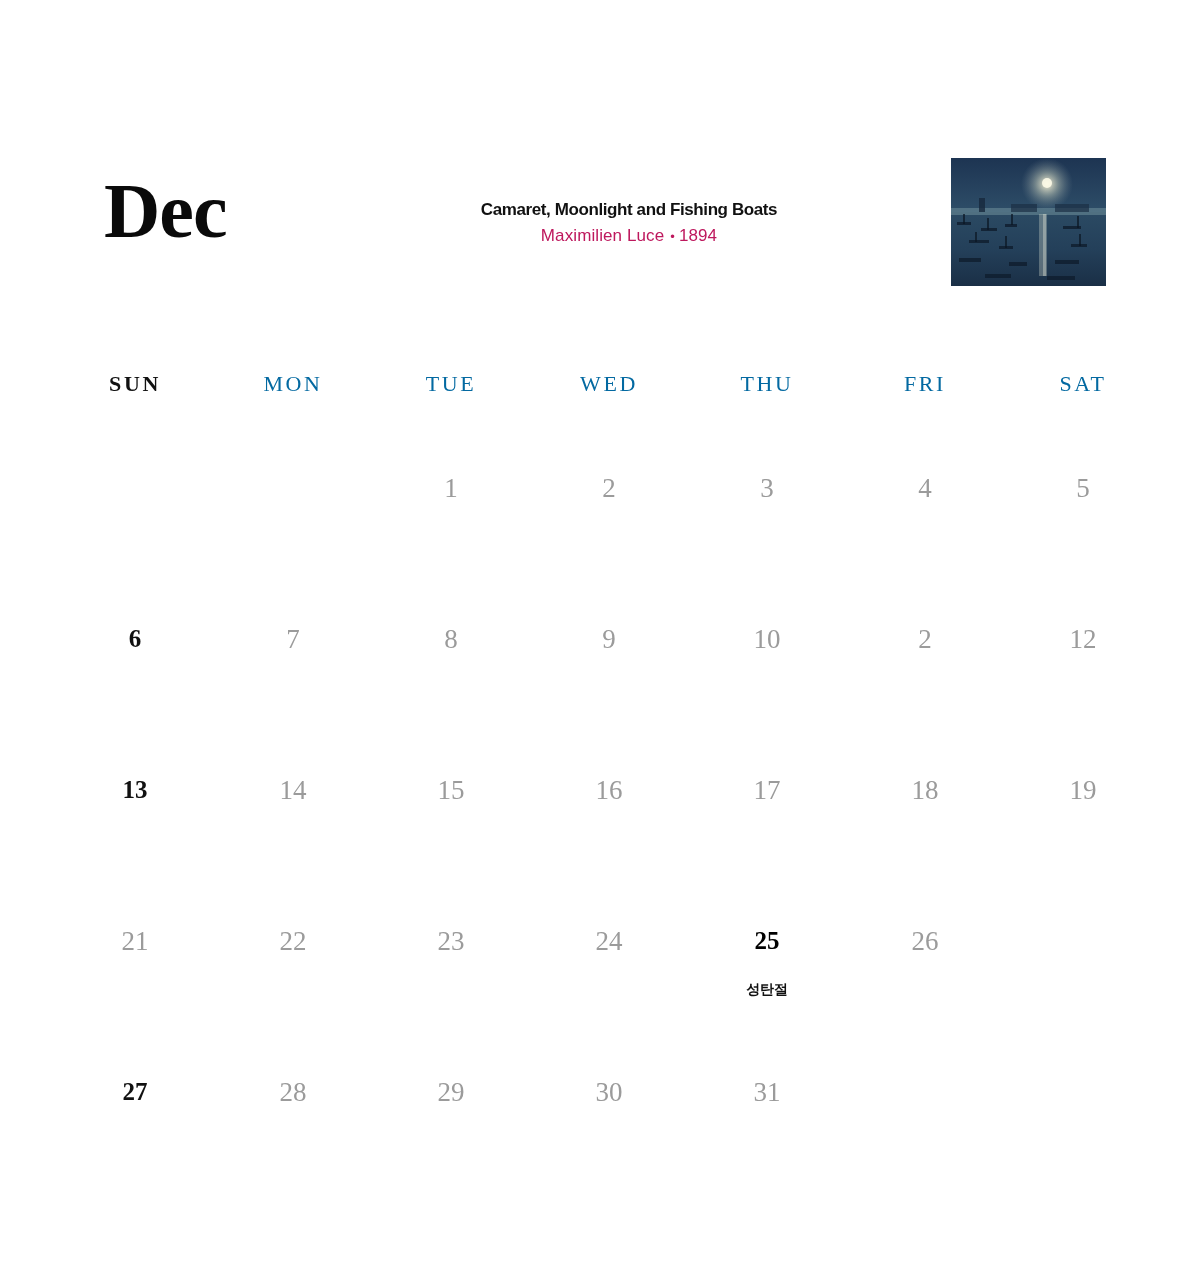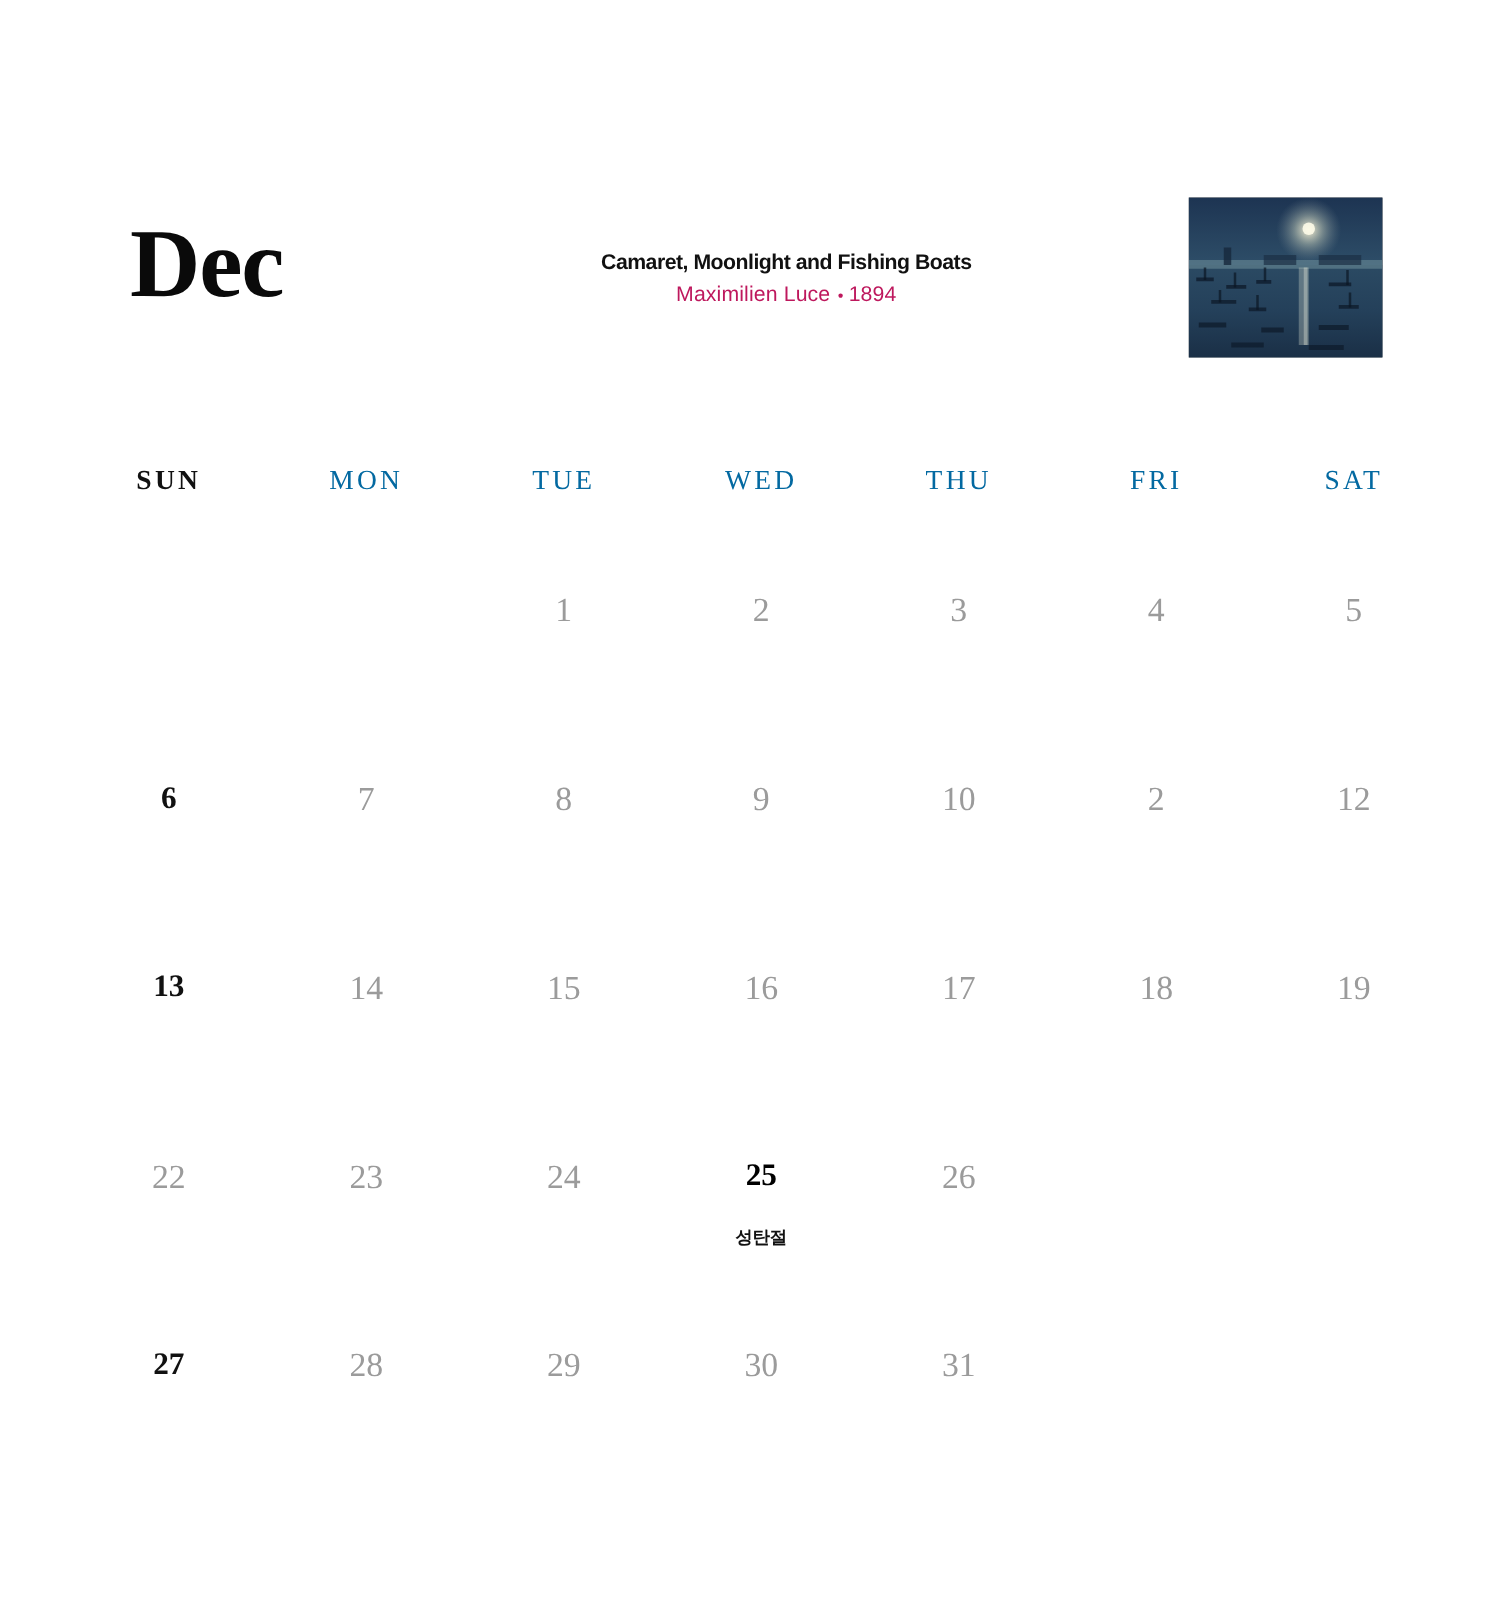--- a/index.html
+++ b/index.html
@@ -282,20 +282,23 @@
           </div>
           <div class="cell">
             <span class="daynum">18</span>
           </div>
           <div class="cell">
             <span class="daynum">19</span>
           </div>
         </div>
         <div class="week">
           <div class="cell">
+            <span class="daynum">21</span>
+          </div>
+          <div class="cell">
             <span class="daynum">22</span>
           </div>
           <div class="cell">
             <span class="daynum">23</span>
           </div>
           <div class="cell">
             <span class="daynum">24</span>
           </div>
           <div class="cell holiday">
             <span class="daynum">25</span>

